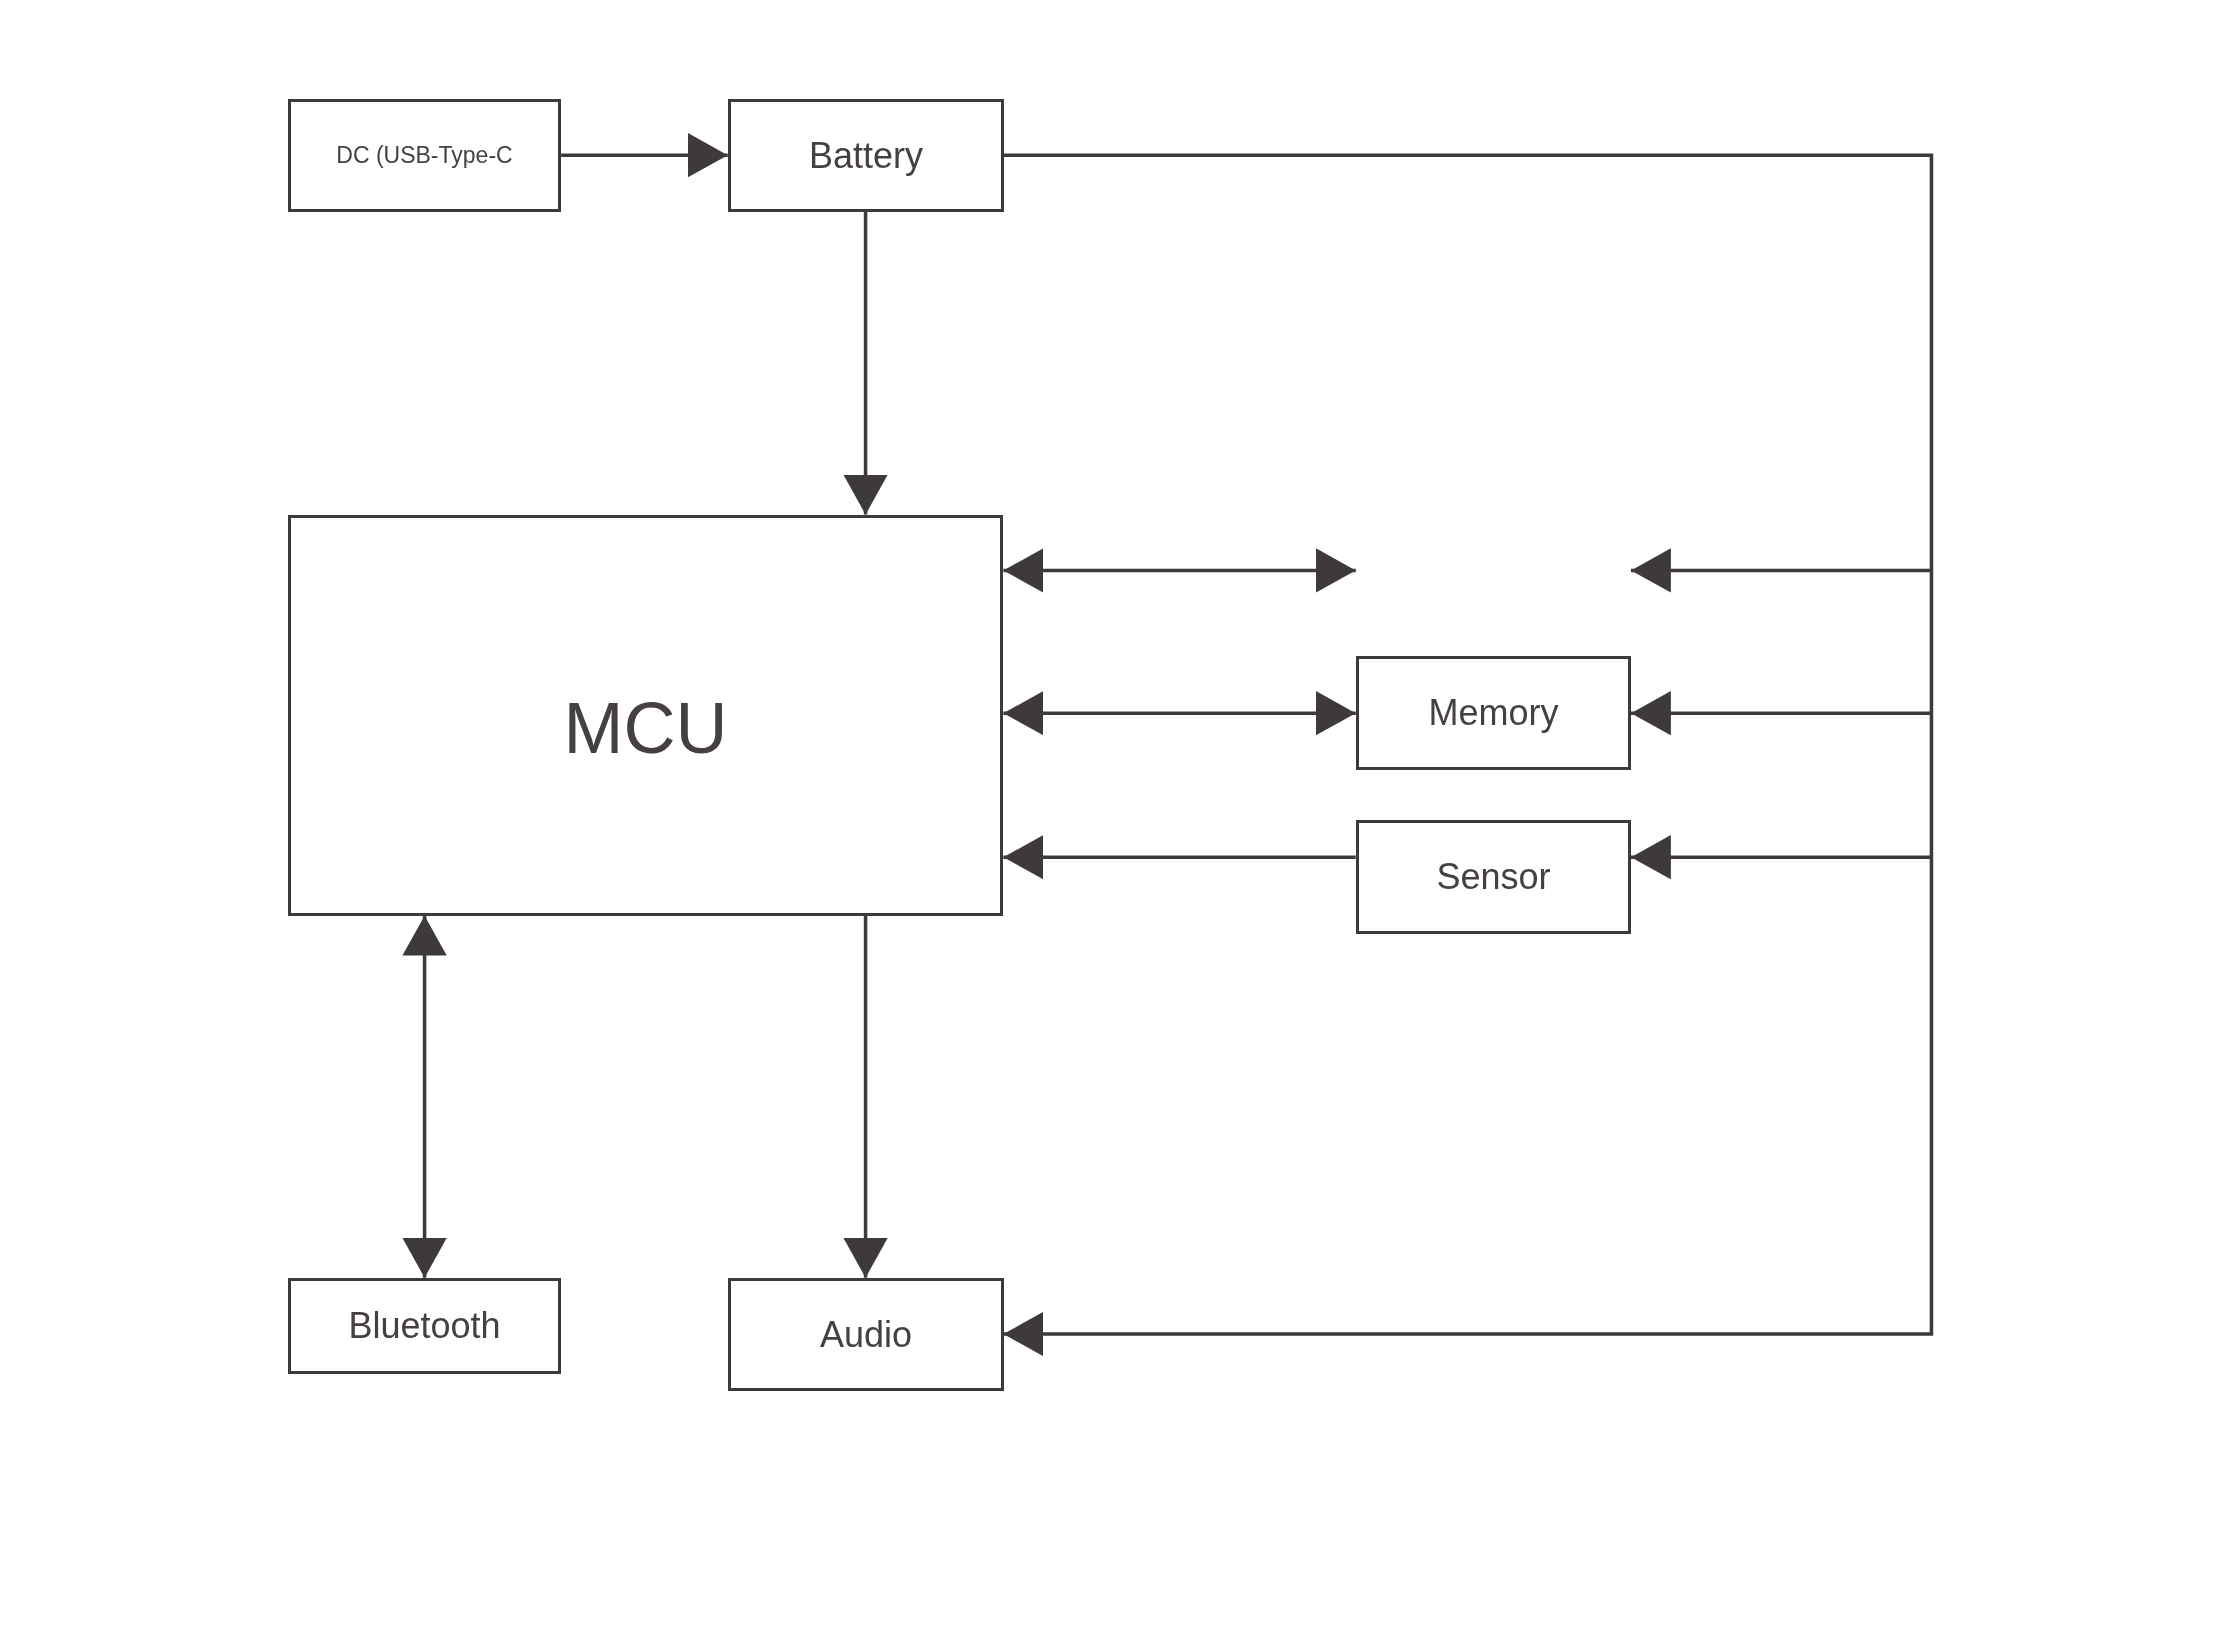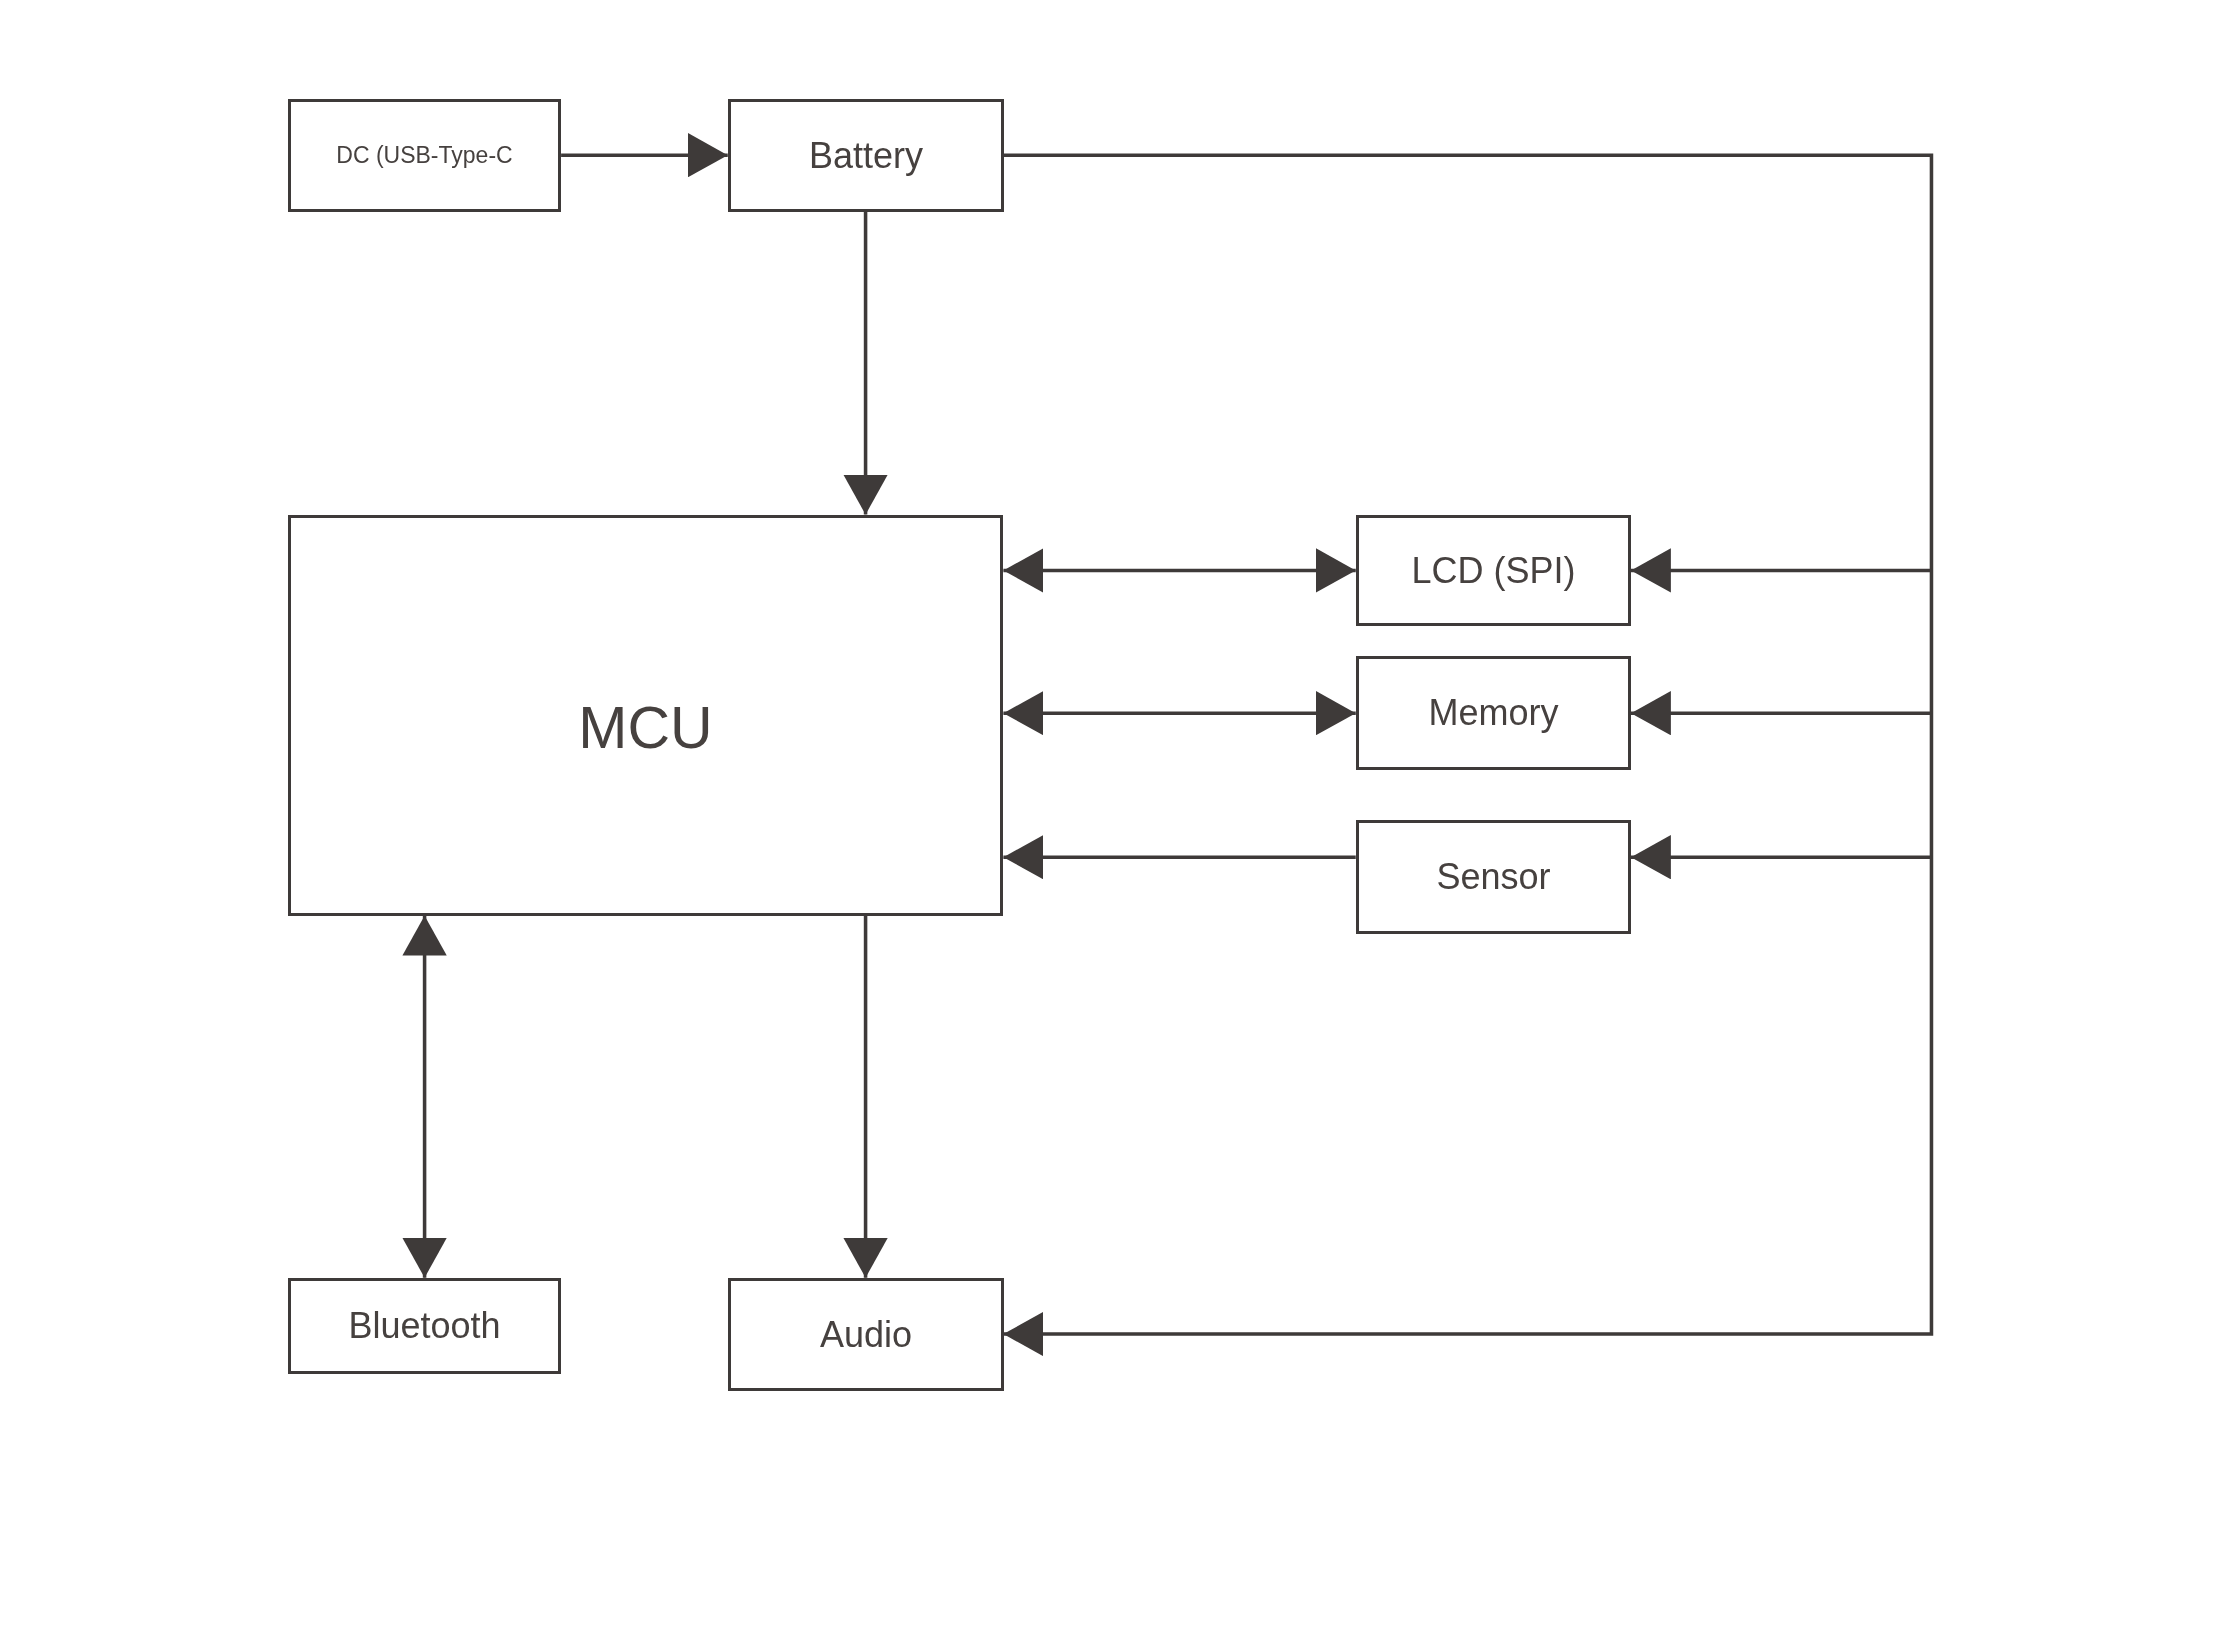--- a/index.html
+++ b/index.html
@@ -32,21 +32,21 @@
   .node .label{
     font-size:36px;
     letter-spacing:0;
     white-space:nowrap;
     text-align:center;
   }
   .node--dc     {left:288px;  top:99px;  width:273px;  height:113px;}
   .node--dc .label{font-size:23px;}
   .node--battery{left:728px; top:99px;  width:276px;  height:113px;}
   .node--mcu    {left:288px;  top:515px; width:715px; height:401px;}
-  .node--mcu .label{font-size:59px;margin-top:24px;}
+  .node--mcu .label{font-size:72px;margin-top:24px;}
   .node--lcd    {left:1356px; top:515px; width:275px;  height:111px;}
   .node--memory {left:1356px; top:656px; width:275px;  height:114px;}
   .node--sensor {left:1356px; top:800px; width:275px;  height:114px;margin-top:20px;}
   .node--bt     {left:288px;  top:1278px; width:273px;  height:96px;}
   .node--audio  {left:728px; top:1278px; width:276px;  height:113px;}
 </style>
 </head>
 <body>
 
 <div id="stage">
@@ -88,23 +88,20 @@
   </div>
 
   <div class="node node--battery">
     <span class="label">Battery</span>
   </div>
 
   <div class="node node--mcu">
     <span class="label">MCU</span>
   </div>
 
-  <div class="node node--lcd">
-    <span class="label">LCD (SPI)</span>
-  </div>
 
   <div class="node node--memory">
     <span class="label">Memory</span>
   </div>
 
   <div class="node node--sensor">
     <span class="label">Sensor</span>
   </div>
 
   <div class="node node--bt">

